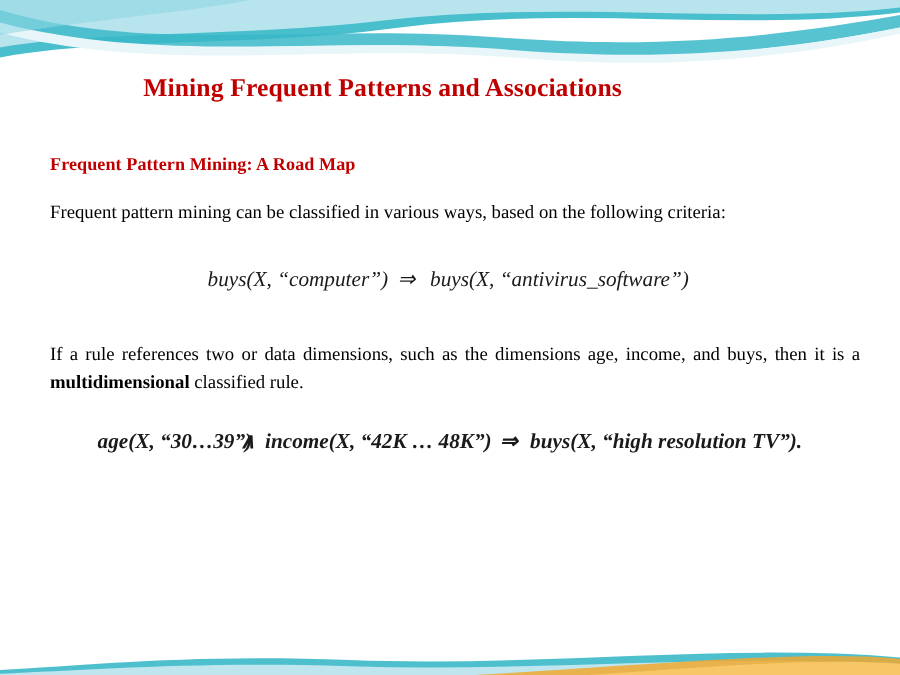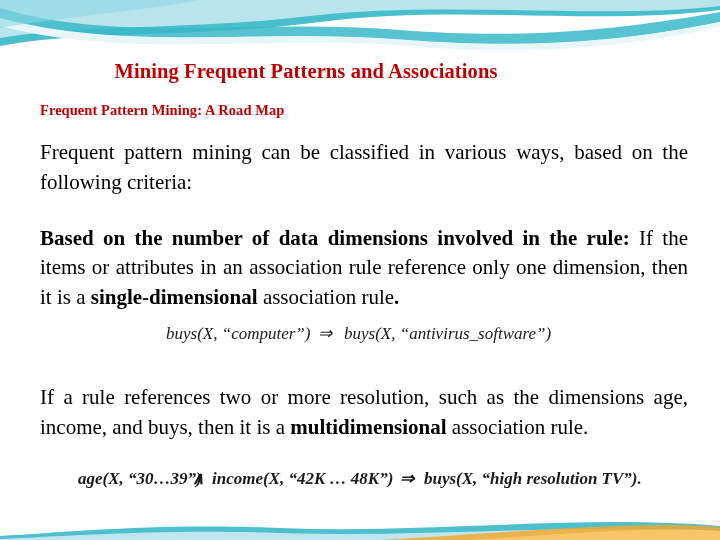--- a/index.html
+++ b/index.html
@@ -45,35 +45,35 @@
     width: 612px;
     text-align: center;
     font-family: "Liberation Serif", serif;
     font-weight: bold;
     font-size: 20.5px;
     color: #c00000;
     letter-spacing: 0.1px;
   }
   .body-area {
     position: absolute;
-    top: 102px;
+    top: 124px;
     left: 40px;
     width: 652px;
   }
   .subhead {
     font-family: "Liberation Serif", serif;
     font-weight: bold;
     font-size: 14.5px;
     color: #c00000;
     margin: 0 0 19px 0;
     letter-spacing: 0.05px;
   }
   .para {
     font-family: "Liberation Serif", serif;
-    font-size: 21px;
+    font-size: 15px;
     color: #000000;
     line-height: 1.42;
     margin: 0;
     text-align: justify;
   }
   .para.p1 {
     width: 648px;
     margin-bottom: 26px;
   }
   .para.p2 {
@@ -131,31 +131,30 @@
   </svg>
 
   <div class="title">Mining Frequent Patterns and Associations</div>
 
   <div class="body-area">
 
     <div class="subhead">Frequent Pattern Mining: A Road Map</div>
 
     <p class="para p1">Frequent pattern mining can be classified in various ways, based on the following criteria:</p>
 
-    <p class="para p2"><b>Based on the number of data dimensions involved in the rule:</b><span> If the items or attributes in an association rule reference only one dimension, then it is a </span><b>single-dimensional</b><span> association rule</span><b>.</b></p>
 
     <div class="formula formula-1">
       <svg width="400" height="34" viewBox="0 0 400 34">
         <text class="eq-text" x="0" y="22">buys(X, “computer”)</text>
         <text class="eq-text" x="152" y="22">⇒</text>
         <text class="eq-text" x="178" y="22">buys(X, “antivirus_software”)</text>
       </svg>
     </div>
 
-    <p class="para p3"><span>If a rule references two or more resolution, such as the dimensions age, income, and buys, then it is a </span><b>multidimensional</b><span> association rule.</span></p>
+    <p class="para p3"><span>If a rule references two or data dimensions, such as the dimensions age, income, and buys, then it is a </span><b>multidimensional</b><span> classified rule.</span></p>
 
     <div class="formula formula-2">
       <svg width="576" height="32" viewBox="0 0 576 32">
         <text class="eq-text" x="0" y="21">age(X, “30…39”)</text>
         <text class="eq-text" x="114" y="21">∧</text>
         <text class="eq-text" x="134" y="21">income(X, “42K … 48K”)</text>
         <text class="eq-text" x="322" y="21">⇒</text>
         <text class="eq-text" x="346" y="21">buys(X, “high resolution TV”).</text>
       </svg>
     </div>

